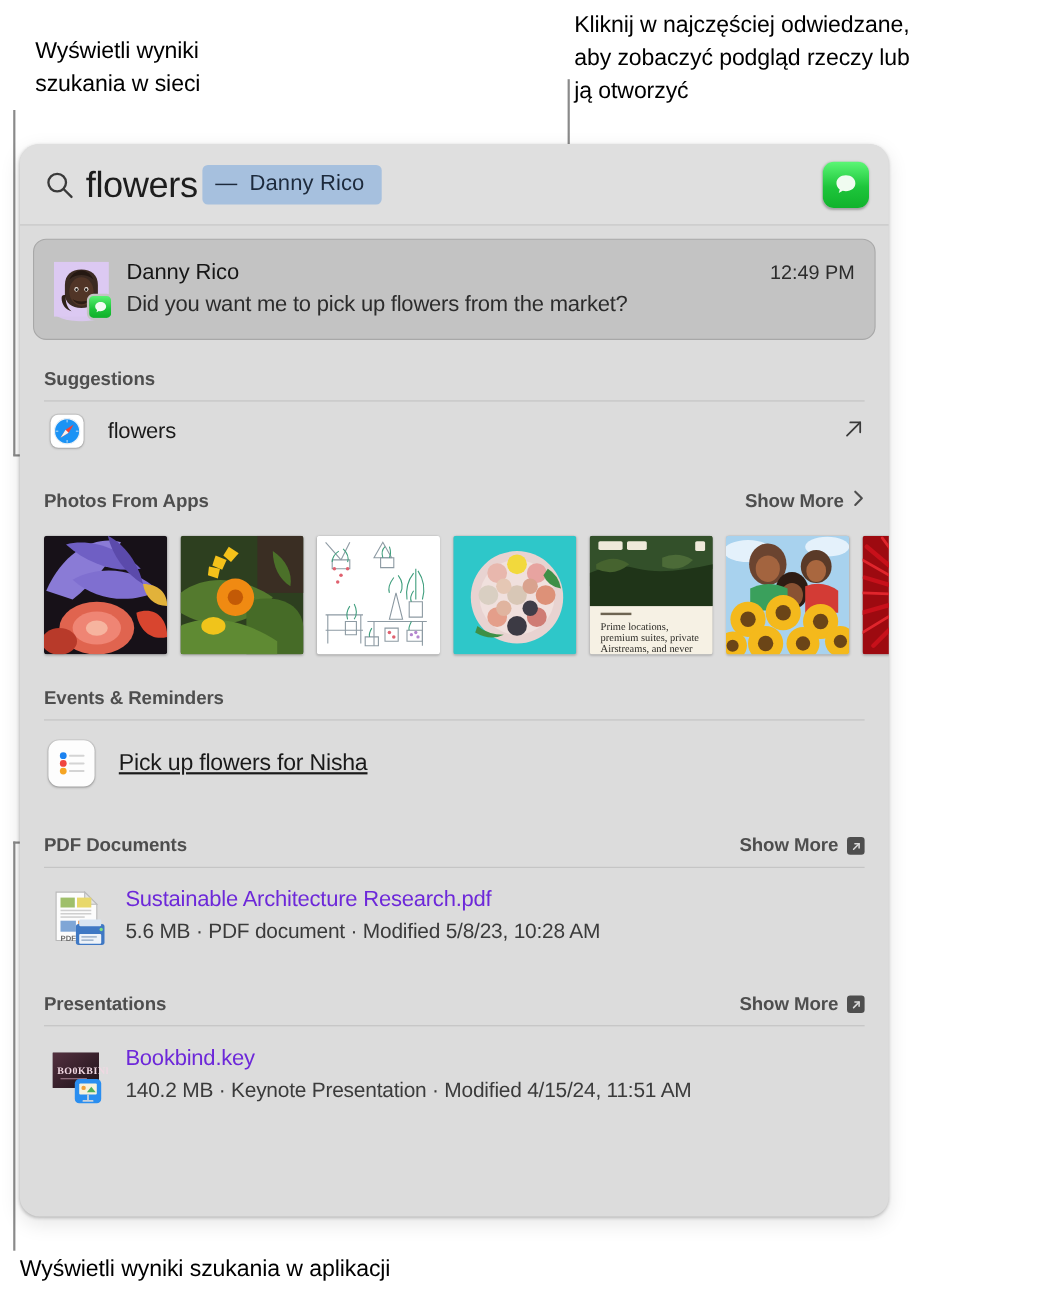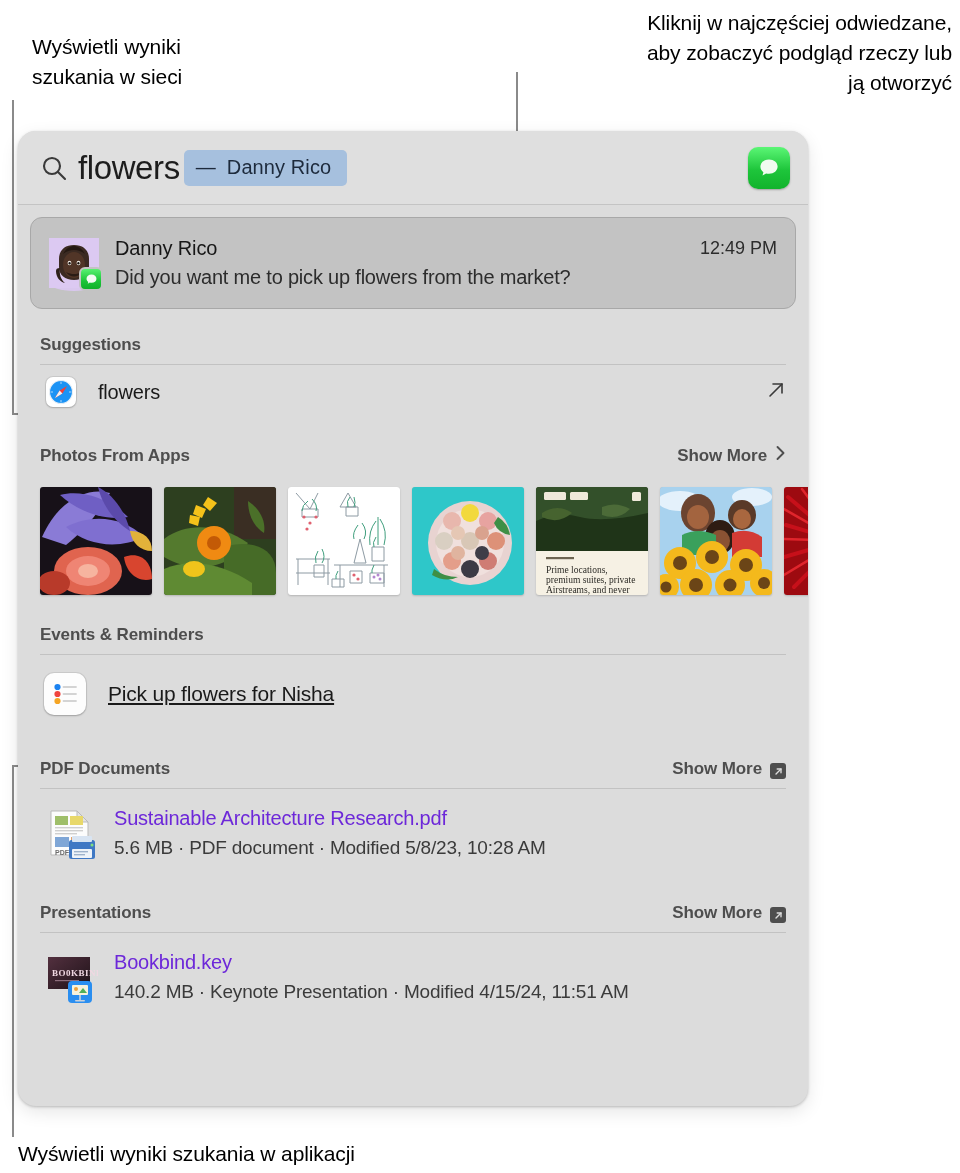--- a/index.html
+++ b/index.html
@@ -105,21 +105,21 @@
 
   
   .section { padding: 0 22px; }
   .sec-head {
     display: flex; align-items: baseline; justify-content: space-between;
     padding: 26px 0 9px 0;
   }
   .sec-title { font-size: 17px; font-weight: 700; color: #4e4e4e; letter-spacing: -0.1px; }
   .show-more {
     font-size: 17px; font-weight: 700; color: #4e4e4e;
-    display: inline-flex; align-items: flex-end; gap: 8px; letter-spacing: -0.1px;
+    display: inline-flex; align-items: center; gap: 8px; letter-spacing: -0.1px;
   }
   .sec-rule { height: 1px; background: #c2c2c2; }
 
   
   .row { display: flex; align-items: center; padding: 14px 0 14px 0; }
   .row-icon { flex: 0 0 auto; margin-right: 18px; display: flex; align-items: center; justify-content: center; }
   .row-main { flex: 1 1 auto; min-width: 0; }
   .row-title { font-size: 20px; color: #6d28d9; letter-spacing: -0.2px; }
   .row-sub { font-size: 19px; color: #3b3b3b; margin-top: 7px; letter-spacing: -0.2px; }
 
@@ -155,21 +155,21 @@
     display: inline-flex; align-items: center; justify-content: center;
   }
 </style>
 </head>
 <body>
 
 <div class="page">
 
   <div class="callout" id="callout-web" style="white-space: pre-line;">Wyświetli wyniki
 szukania w sieci</div>
-  <div class="callout" id="callout-click" style="white-space: pre-line; text-align: right;">Kliknij w najczęściej odwiedzane,
+  <div class="callout" id="callout-click" style="white-space: pre-line;">Kliknij w najczęściej odwiedzane,
 aby zobaczyć podgląd rzeczy lub
 ją otworzyć</div>
   <div class="callout" id="callout-app" style="white-space: pre-line;">Wyświetli wyniki szukania w aplikacji</div>
 
   <div class="leader leader-v" style="left:12px; top:100px; height:314px;"></div>
   <div class="leader leader-h" style="left:12px; top:413px; width:18px;"></div>
 
   <div class="leader leader-v" style="left:516px; top:72px; height:178px;"></div>
 
   <div class="leader leader-v" style="left:26px; top:455px; height:632px;"></div>

